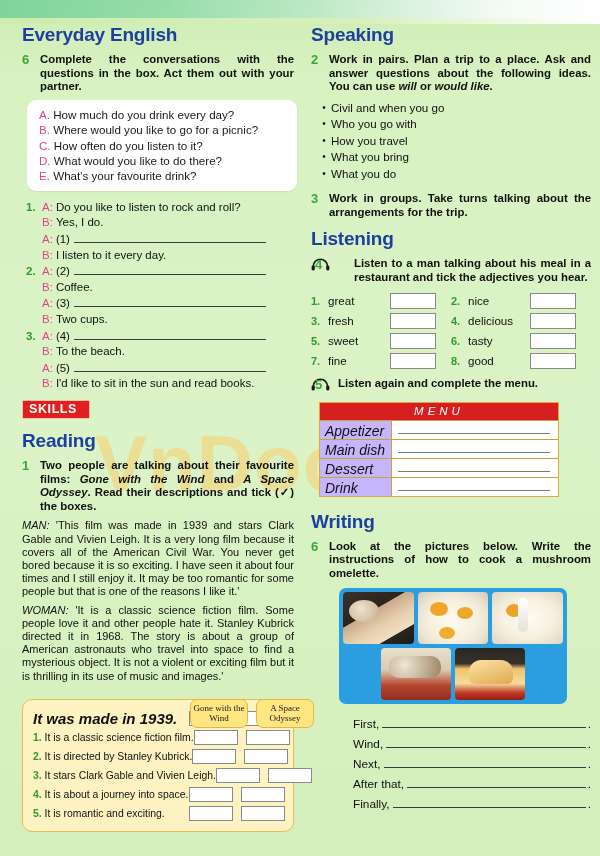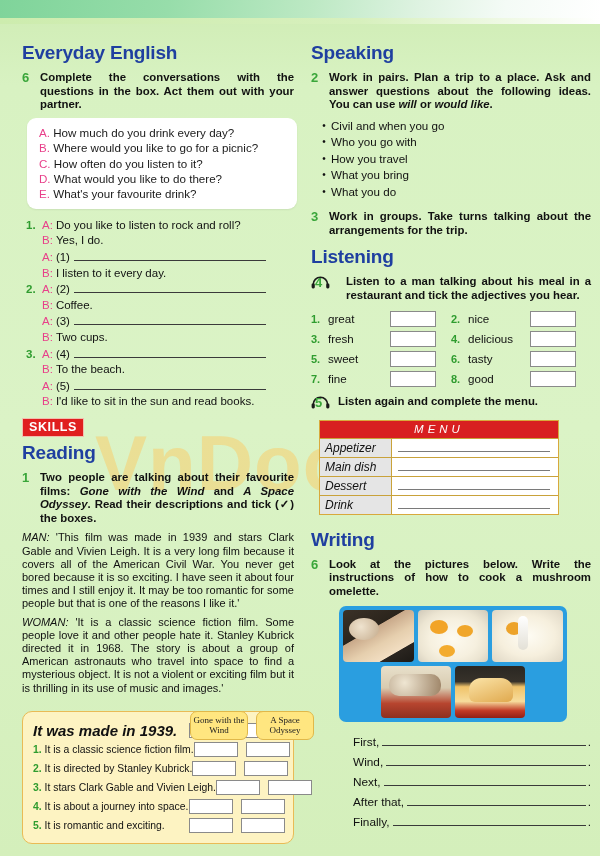--- a/index.html
+++ b/index.html
@@ -30,21 +30,21 @@
     color:rgba(247,206,110,0.55);
     pointer-events:none;user-select:none;white-space:nowrap;
   }
   .watermark2{
     position:absolute;left:330px;top:420px;
     font-size:66px;font-weight:bold;
     color:rgba(233,130,120,0.35);
     pointer-events:none;user-select:none;white-space:nowrap;
   }
 
-  .col{position:absolute;top:42px;}
+  .col{position:absolute;top:24px;}
   .colL{left:22px;width:272px;}
   .colR{left:311px;width:280px;}
 
   h2.sect{
     color:#1f3fa0;font-size:19px;font-weight:bold;margin:0 0 7px 0;
     letter-spacing:-0.2px;
   }
   h2.sect.tight{margin-top:2px;}
 
   .task{display:flex;gap:6px;margin:0 0 6px 0;}
@@ -72,21 +72,21 @@
   .cspacer{width:16px;flex:0 0 16px;}
   .cab{color:#e8408a;font-weight:normal;flex:0 0 auto;margin-right:3px;}
   .ctxt{flex:1;white-space:nowrap;}
   .blank{
     display:inline-block;border-bottom:1px solid #3a3a3a;
     height:11px;vertical-align:baseline;
   }
 
   .skills{
     display:inline-block;background:#e01f1f;color:#fff;font-weight:bold;
-    font-size:12.5px;letter-spacing:0.6px;padding:1px 6px 2px 6px;margin:8px 0 3px 0;
+    font-size:12.5px;letter-spacing:0.6px;padding:1px 12px 2px 6px;margin:8px 0 9px 0;
     border:1.5px solid #f0c0b0;
   }
 
   .para{font-size:11px;line-height:13.2px;color:#111;text-align:justify;margin:5px 0 0 0;}
   .para .who{font-weight:normal;font-style:italic;}
 
   .tickwrap{position:relative;margin-top:16px;}
   .tickhdr{position:absolute;top:0;left:168px;display:flex;gap:8px;z-index:3;}
   .tickhdr .th{
     background:#ffe680;border:1px solid #e0b84a;border-radius:7px;
@@ -127,22 +127,22 @@
 
   .menu{
     margin:8px 16px 0 8px;width:238px;border:1.5px solid #d8a93c;background:#fff;font-style:italic;
   }
   .menuhdr{
     background:#d81f20;color:#fff;text-align:center;font-size:11.5px;
     letter-spacing:4px;padding:2px 0 3px 0;font-weight:normal;
   }
   .mrow{display:flex;border-top:1px solid #c9a23a;height:18px;}
   .mlabel{
-    width:72px;flex:0 0 72px;background:#e5e5e5;border-right:1.5px solid #c9a23a;
-    font-size:12px;color:#111;padding:2px 0 0 5px;box-sizing:border-box;
+    width:72px;flex:0 0 72px;background:#c4b5fd;border-right:1.5px solid #c9a23a;
+    font-size:14px;color:#111;padding:2px 0 0 5px;box-sizing:border-box;
   }
   .mval{flex:1;position:relative;background:#fff;}
   .mval:after{
     content:"";position:absolute;left:6px;right:8px;top:12px;height:1px;background:#7a7a7a;
   }
 
   .photostrip{
     background:#2a9ee0;border-radius:7px;margin:8px 0 0 28px;
     width:228px;padding:4px;box-sizing:border-box;
   }
@@ -397,21 +397,21 @@
 
     <div class="task">
       <div class="hp">
         <svg width="19" height="17" viewBox="0 0 19 17">
           <path d="M2.2 9.5 A7.2 7.2 0 0 1 16.6 9.5" fill="none" stroke="#1a1a1a" stroke-width="1.6"></path>
           <rect x="0.6" y="8.4" width="3.2" height="5" rx="1.3" fill="#1a1a1a"></rect>
           <rect x="15.2" y="8.4" width="3.2" height="5" rx="1.3" fill="#1a1a1a"></rect>
         </svg>
         <span class="num">4</span>
       </div>
-      <div class="tasktext" style="margin-left:10px;">Listen to a man talking about his meal in a restaurant and tick the adjectives you hear.</div>
+      <div class="tasktext" style="margin-left:18px;">Listen to a man talking about his meal in a restaurant and tick the adjectives you hear.</div>
     </div>
 
     <div class="adjgrid">
       <div class="adjcol">
         <div class="adjrow">
           <span class="adjn">1.</span>
           <span class="adjt">great</span>
           <span class="adjbx"></span>
         </div>
         <div class="adjrow">

